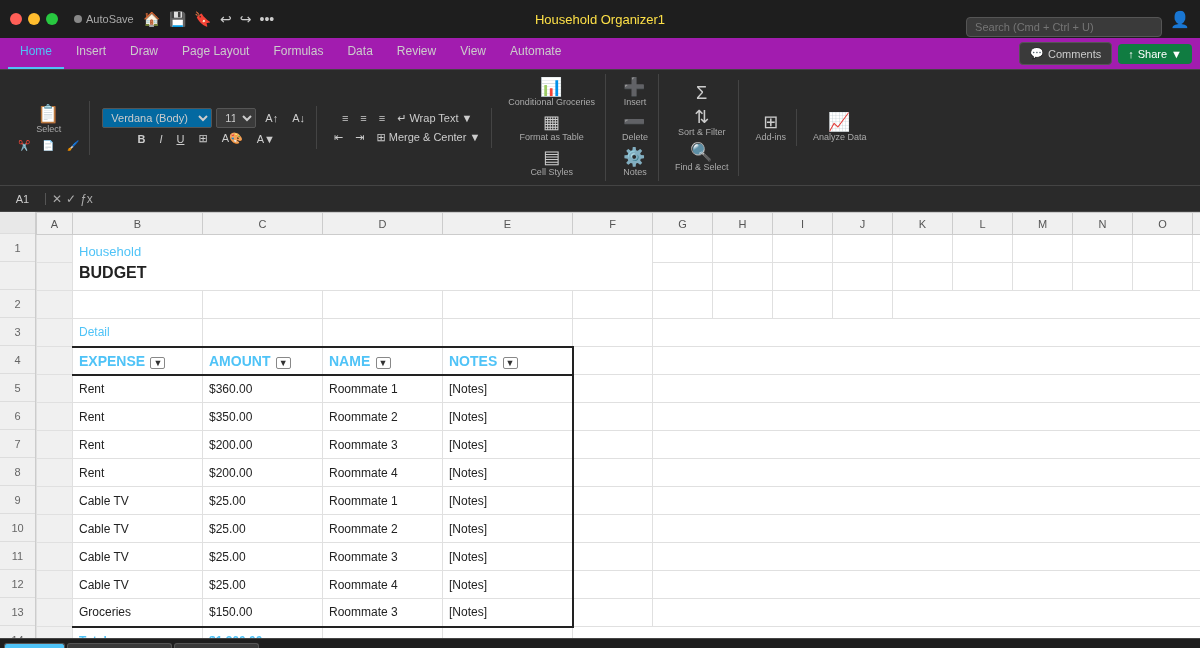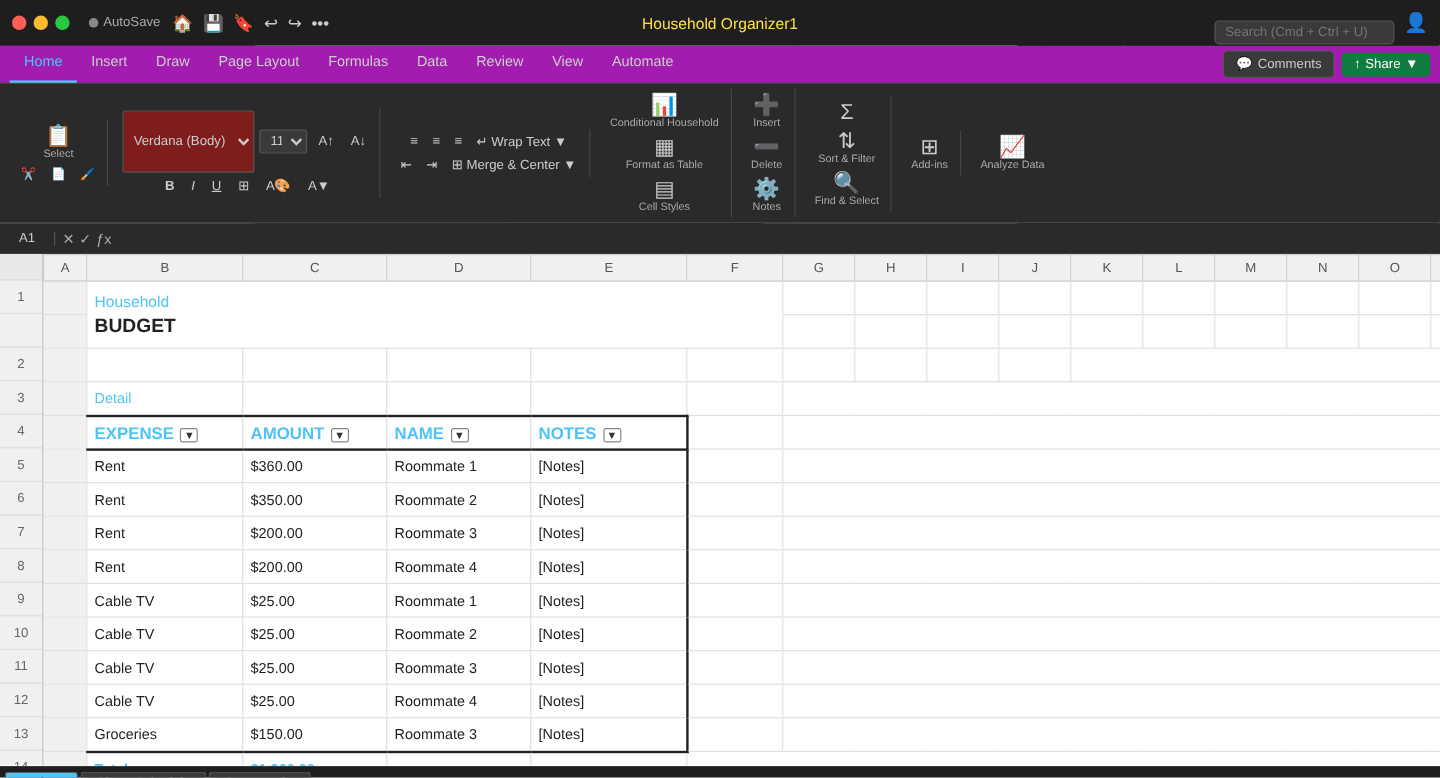--- a/index.html
+++ b/index.html
@@ -17,21 +17,21 @@
     .traffic-lights { display: flex; gap: 6px; margin-right: 10px; }
     .tl { width: 12px; height: 12px; border-radius: 50%; }
     .tl-red { background: #ff5f57; }
     .tl-yellow { background: #ffbd2e; }
     .tl-green { background: #28c840; }
     .autosave { color: #aaa; font-size: 11px; margin-left: 6px; display: flex; align-items: center; gap: 4px; }
     .autosave-dot { width: 8px; height: 8px; border-radius: 50%; background: #888; }
     .titlebar-icons { display: flex; gap: 8px; margin-left: 10px; color: #ccc; font-size: 14px; }
     .titlebar-center { position: absolute; left: 50%; transform: translateX(-50%); color: #fde047; font-size: 13px; }
     .titlebar-right { margin-left: auto; display: flex; align-items: center; gap: 8px; }
-    .search-box { background: #3a3a3a; border: 1px solid #555; border-radius: 4px; padding: 3px 8px; color: #ccc; font-size: 11px; width: 150px; margin-top: 16px; }
+    .search-box { background: #3a3a3a; border: 1px solid #555; border-radius: 4px; padding: 3px 8px; color: #ccc; font-size: 11px; width: 196px; margin-top: 16px; }
     .share-icon { color: #ccc; font-size: 16px; }
 
     
     .ribbon { background: #a21caf; border-bottom: 1px solid #444; }
     .ribbon-tabs { display: flex; padding: 0 8px; }
     .ribbon-tab {
       color: #ccc; font-size: 12px; padding: 6px 12px; cursor: pointer;
       border-bottom: 2px solid transparent;
     }
     .ribbon-tab.active { color: #4fc3f7; border-bottom: 2px solid #4fc3f7; }
@@ -55,22 +55,22 @@
     .ribbon-group:last-child { border-right: none; }
     .ribbon-btn {
       background: none; border: none; color: #ccc; font-size: 11px;
       cursor: pointer; padding: 2px 4px; border-radius: 2px;
       display: flex; flex-direction: column; align-items: center; gap: 1px;
     }
     .ribbon-btn-icon { font-size: 18px; line-height: 1; }
     .ribbon-btn-label { font-size: 9px; color: #aaa; white-space: nowrap; }
     .ribbon-row { display: flex; align-items: center; gap: 4px; }
     .font-select {
-      background: #7f1d1d; border: 1px solid #555; color: #ccc;
-      font-size: 11px; padding: 18px 4px; border-radius: 2px; width: 110px;
+      background: #0369a1; border: 1px solid #555; color: #ccc;
+      font-size: 11px; padding: 2px 4px; border-radius: 2px; width: 110px;
     }
     .font-size-select {
       background: #3a3a3a; border: 1px solid #555; color: #ccc;
       font-size: 11px; padding: 2px 4px; border-radius: 2px; width: 40px;
     }
     .format-btn {
       background: none; border: 1px solid transparent; color: #ccc;
       font-size: 11px; padding: 1px 4px; cursor: pointer; border-radius: 2px;
     }
     .format-btn.bold { font-weight: bold; }
@@ -296,21 +296,21 @@
       <button class="format-btn">⇤</button>
       <button class="format-btn">⇥</button>
       <button class="format-btn">⊞ Merge &amp; Center ▼</button>
     </div>
   </div>
 
 
   <div class="ribbon-group">
     <button class="ribbon-btn">
       <span class="ribbon-btn-icon">📊</span>
-      <span class="ribbon-btn-label">Conditional Household</span>
+      <span class="ribbon-btn-label">Conditional Groceries</span>
     </button>
     <button class="ribbon-btn">
       <span class="ribbon-btn-icon">▦</span>
       <span class="ribbon-btn-label">Format as Table</span>
     </button>
     <button class="ribbon-btn">
       <span class="ribbon-btn-icon">▤</span>
       <span class="ribbon-btn-label">Cell Styles</span>
     </button>
   </div>

